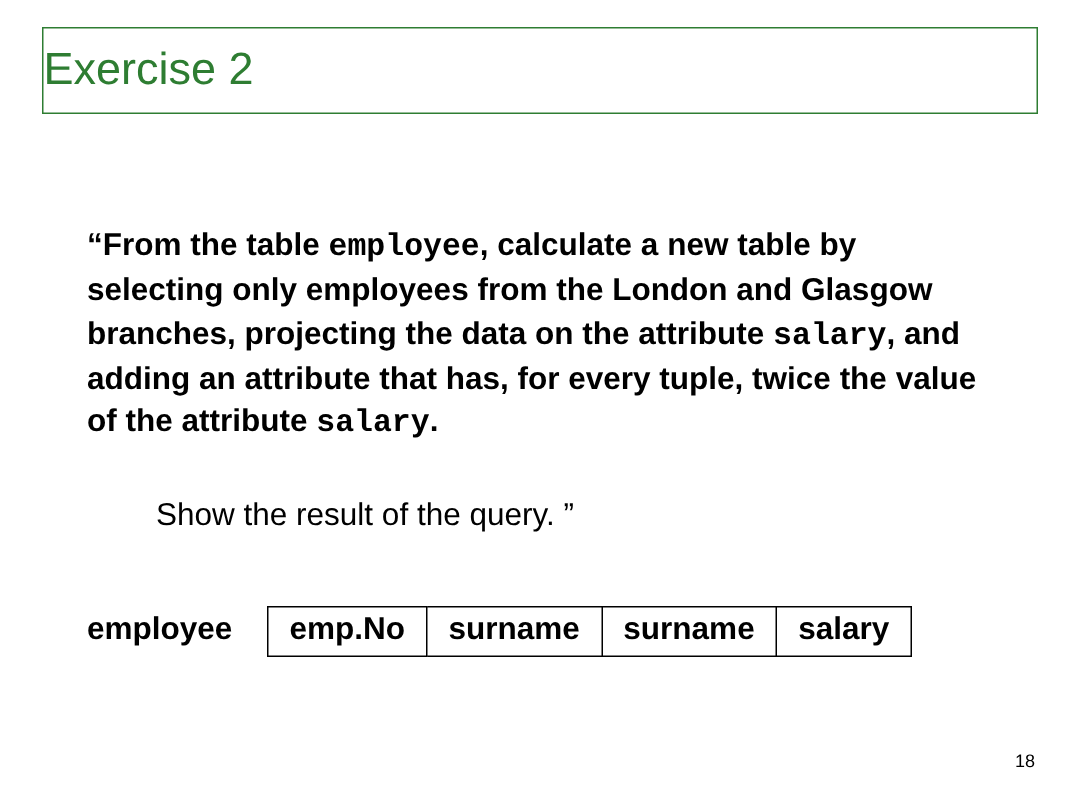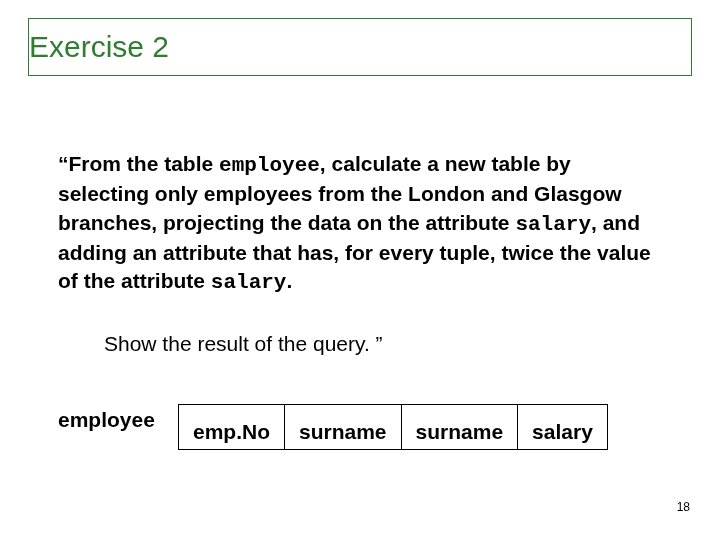--- a/index.html
+++ b/index.html
@@ -57,21 +57,21 @@
     font-weight: bold;
   }
   .schema-table {
     position: absolute;
     top: 404px;
     left: 178px;
     border-collapse: collapse;
   }
   .schema-table td {
     border: 1px solid #000;
-    padding: 15px 14px 5px 14px;
+    padding: 3px 14px 5px 14px;
     font-size: 21px;
     font-weight: bold;
     text-align: center;
     white-space: nowrap;
   }
   .page-num {
     position: absolute;
     bottom: 26px;
     right: 30px;
     font-size: 12px;

